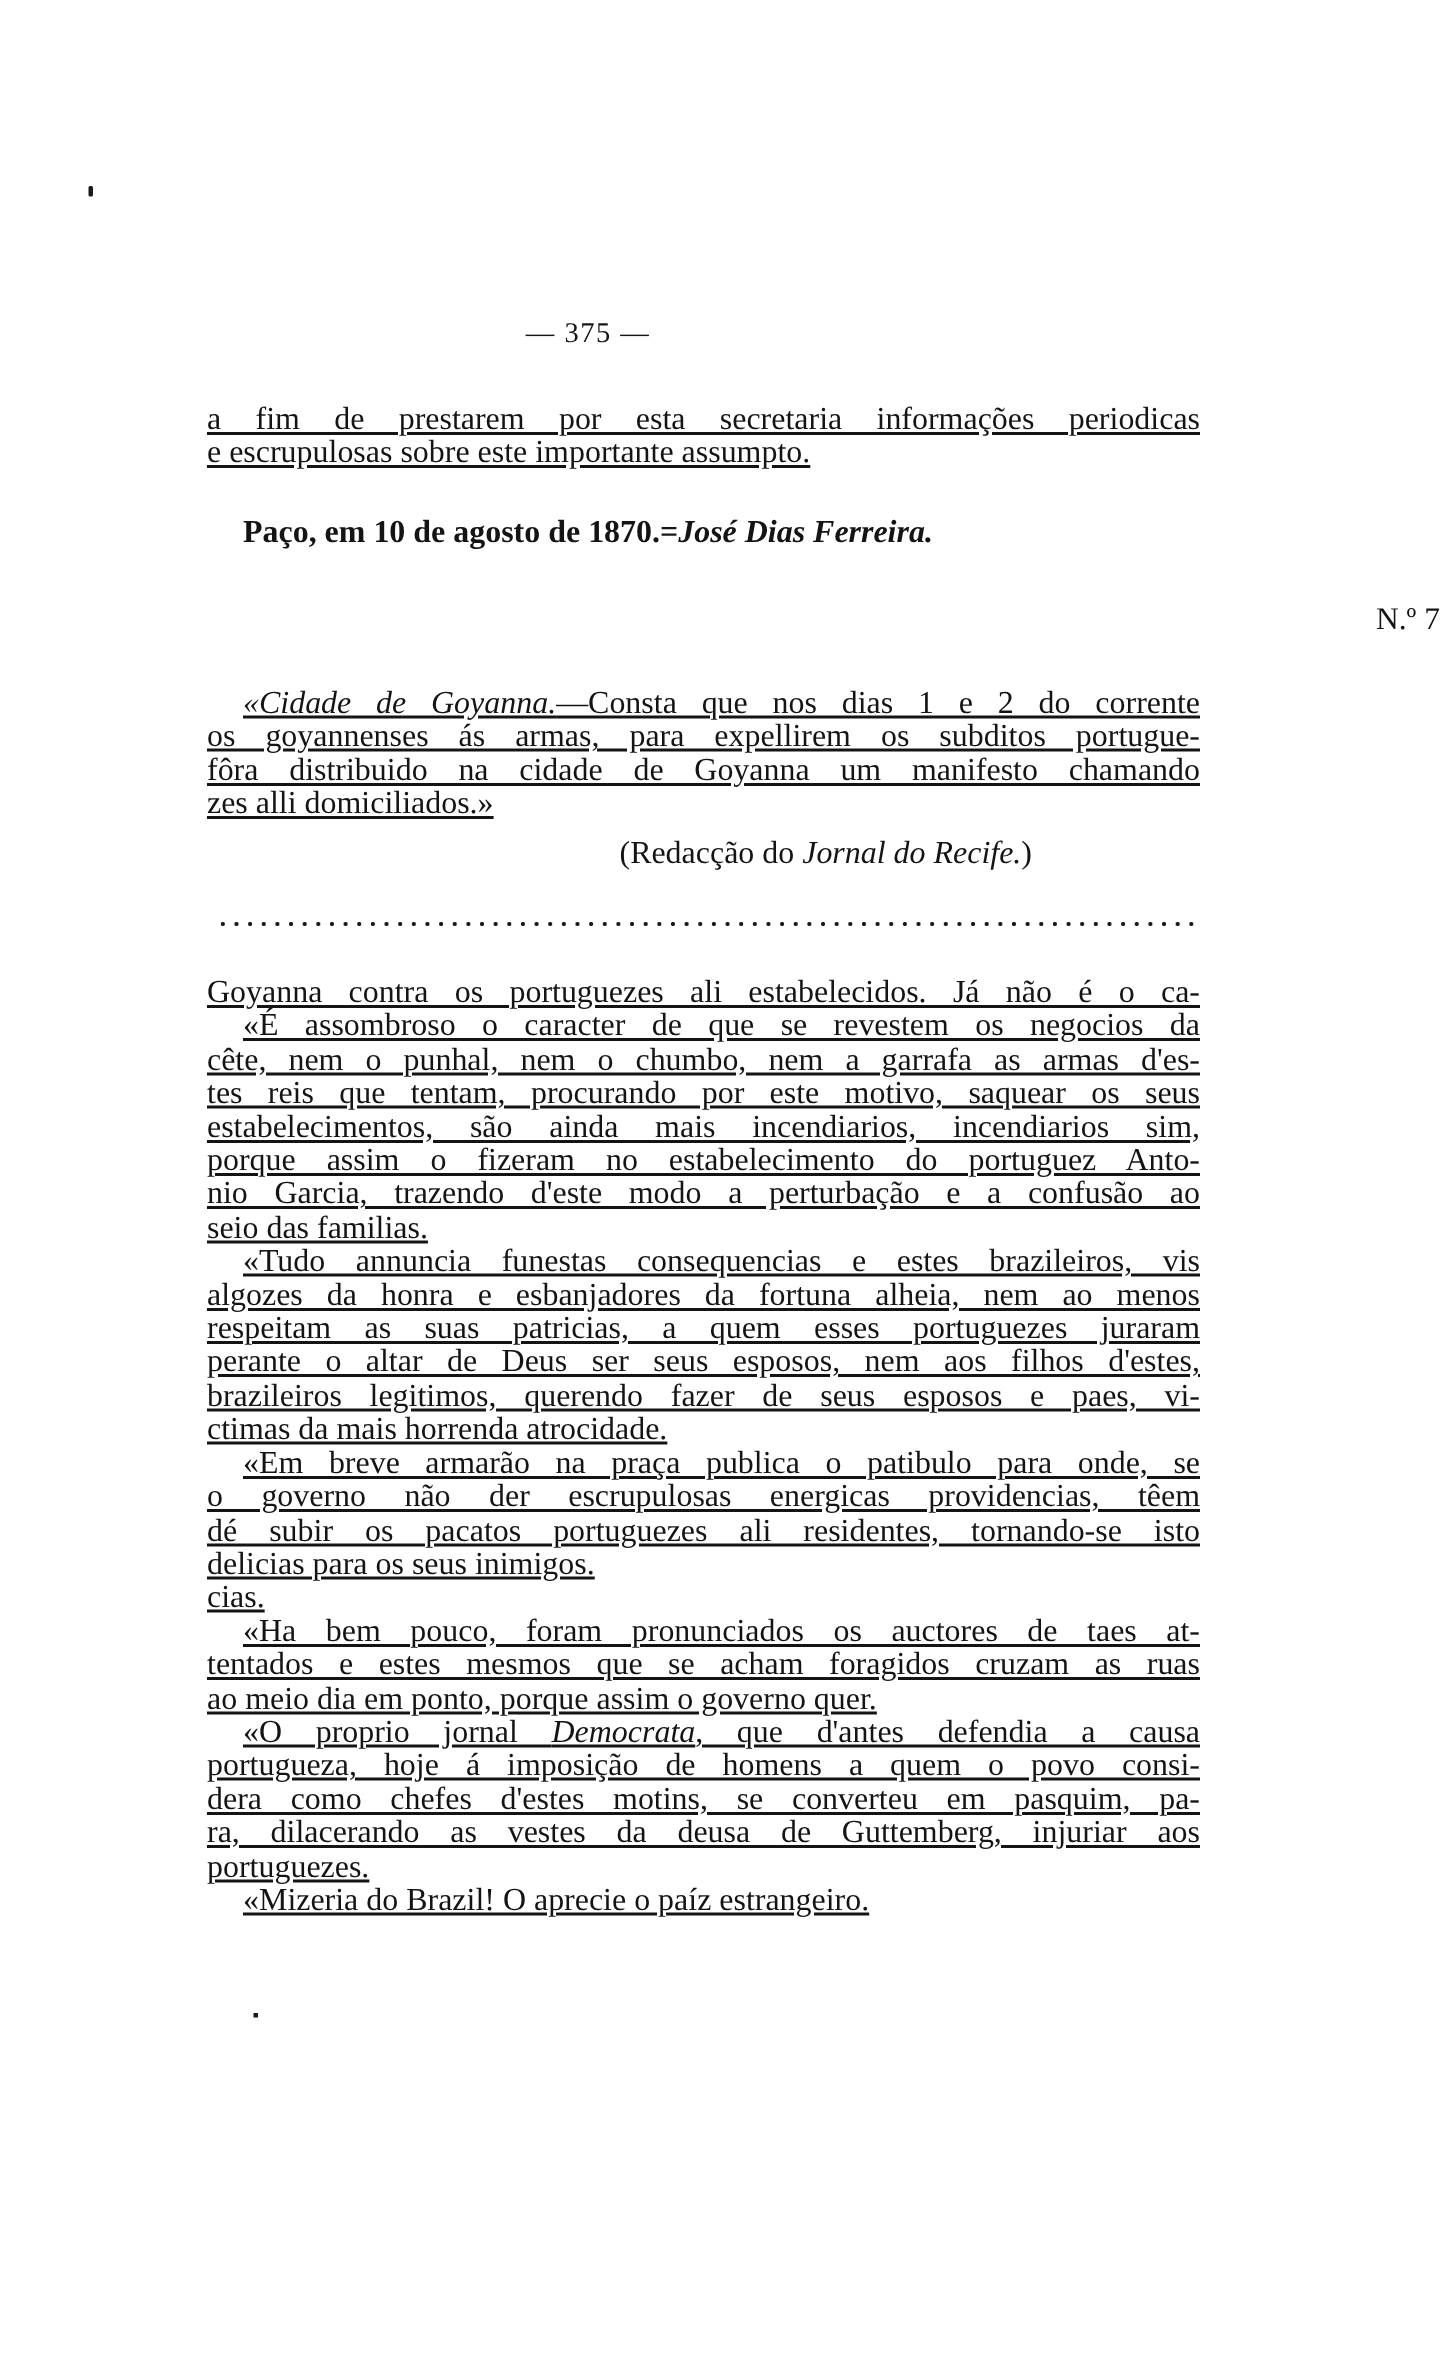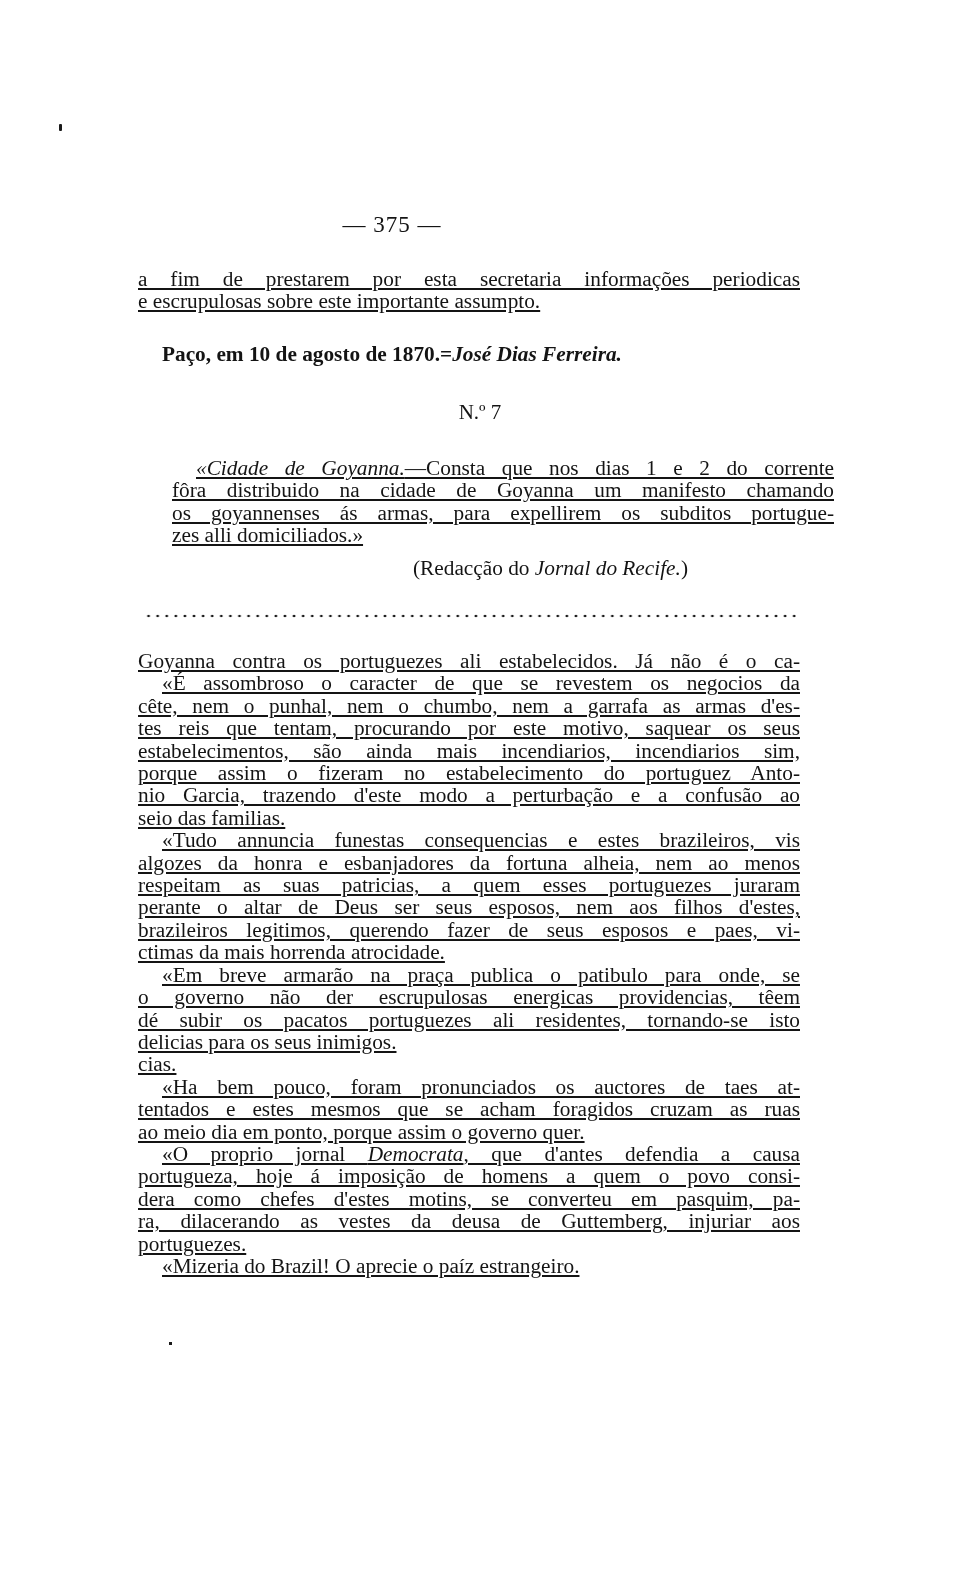--- a/index.html
+++ b/index.html
@@ -1,26 +1,26 @@
 <!DOCTYPE html>
 <html><head>
 <meta charset="utf-8">
 <style>
   html, body { margin: 0; padding: 0; background: #ffffff; }
   body { width: 960px; height: 1573px; position: relative; overflow: hidden;
          font-family: "Liberation Serif", "DejaVu Serif", serif; color: #141414; }
   .stray-mark { position: absolute; left: 59px; top: 124px; width: 3px; height: 7px; background: #1a1a1a; border-radius: 1px; }
-  .page-number { position: absolute; top: 212px; left: 0; width: 784px; text-align: center; font-size: 23px; letter-spacing: 1px; }
+  .page-number { position: absolute; top: 212px; left: 0; width: 784px; text-align: center; font-size: 19px; letter-spacing: 1px; }
   .block { position: absolute; left: 138px; width: 662px; font-size: 21.3px; line-height: 22.4px; text-align: justify; }
   .line { display: block; white-space: nowrap; text-align: justify; text-align-last: justify; text-decoration: underline; }
   .line.last { text-align-last: left; }
   .indent { padding-left: 24px; }
   .sig { position: absolute; left: 162px; top: 342px; font-size: 21.3px; white-space: nowrap; font-weight: bold; }
   .sig i { font-style: italic; }
-  .doc-number { position: absolute; top: 400px; left: 0; width: 960px; text-align: center; font-size: 21px; }
+  .doc-number { position: absolute; top: 400px; left: 0; width: 960px; text-align: right; font-size: 21px; }
   .attribution { position: absolute; left: 413px; top: 556px; font-size: 21.3px; white-space: nowrap; }
   .dots { position: absolute; left: 144px; top: 614px; width: 654px; height: 4px;
           background-image: radial-gradient(circle, #1a1a1a 1.2px, transparent 1.6px);
           background-size: 9.1px 4px; background-repeat: repeat-x; }
   i { font-style: italic; }
   .end-mark { position: absolute; left: 169px; top: 1342px; width: 3px; height: 3px; background: #1a1a1a; }
 </style>
 </head>
 <body>
 
@@ -32,24 +32,24 @@
   <span class="line">a fim de prestarem por esta secretaria informações periodicas</span>
   <span class="line last">e escrupulosas sobre este importante assumpto.</span>
 </div>
 
 <div class="sig">
   <span>Paço, em 10 de agosto de 1870.=</span><i>José Dias Ferreira.</i>
 </div>
 
 <div class="doc-number">N.º 7</div>
 
-<div class="block" style="top:457px;margin-left:34px;">
+<div class="block" style="top:457px;">
   <span class="line indent"><i>«Cidade de Goyanna.</i><span>—Consta que nos dias 1 e 2 do corrente</span></span>
+  <span class="line">os goyannenses ás armas, para expellirem os subditos portugue-</span>
   <span class="line">fôra distribuido na cidade de Goyanna um manifesto chamando</span>
-  <span class="line">os goyannenses ás armas, para expellirem os subditos portugue-</span>
   <span class="line last">zes alli domiciliados.»</span>
 </div>
 
 <div class="attribution">
   <span>(Redacção do </span><i>Jornal do Recife.</i><span>)</span>
 </div>
 
 <div class="dots"></div>
 
 <div class="block" style="top:650px;">

